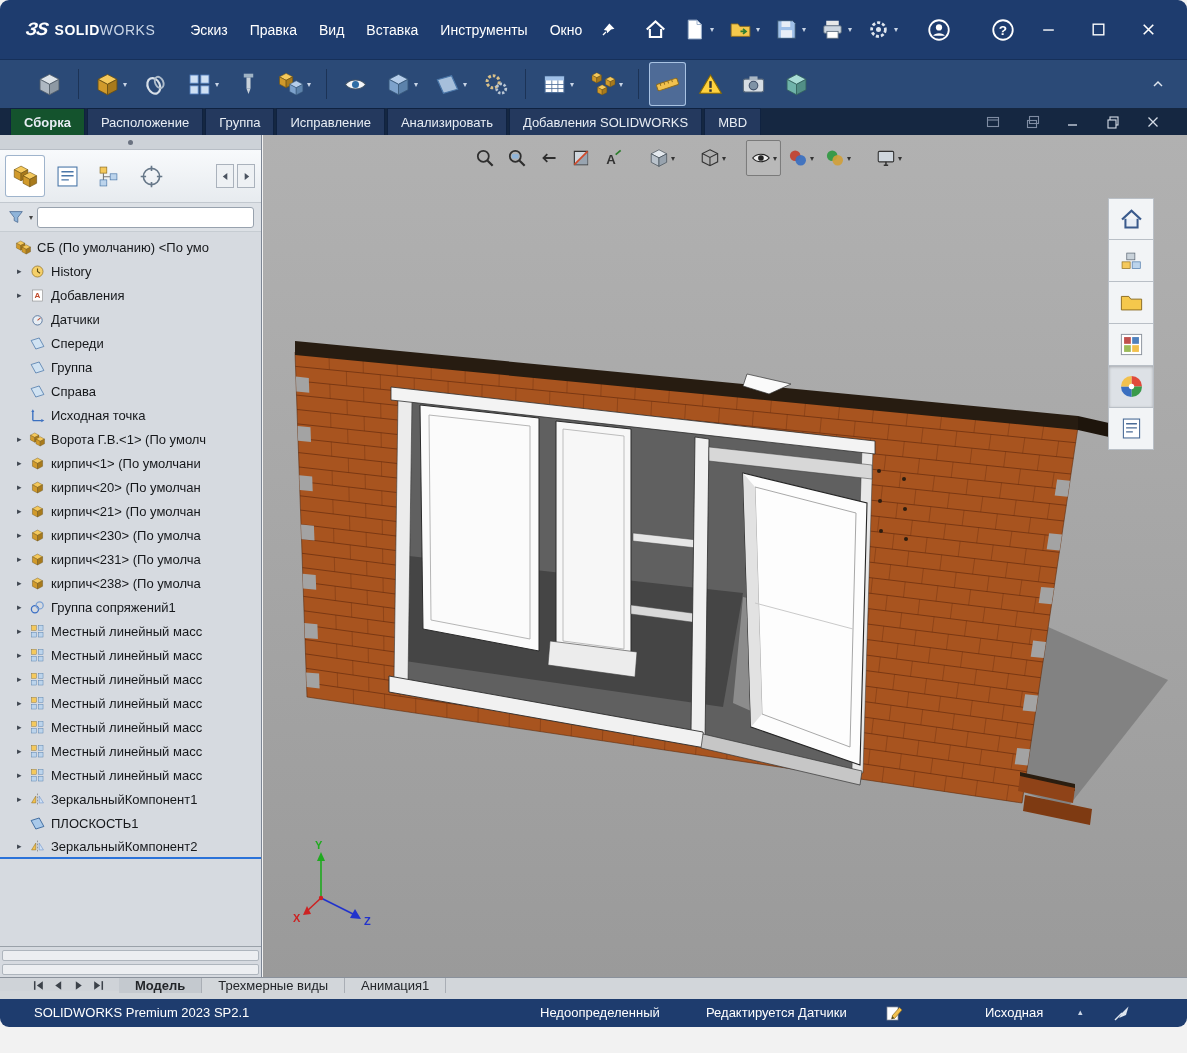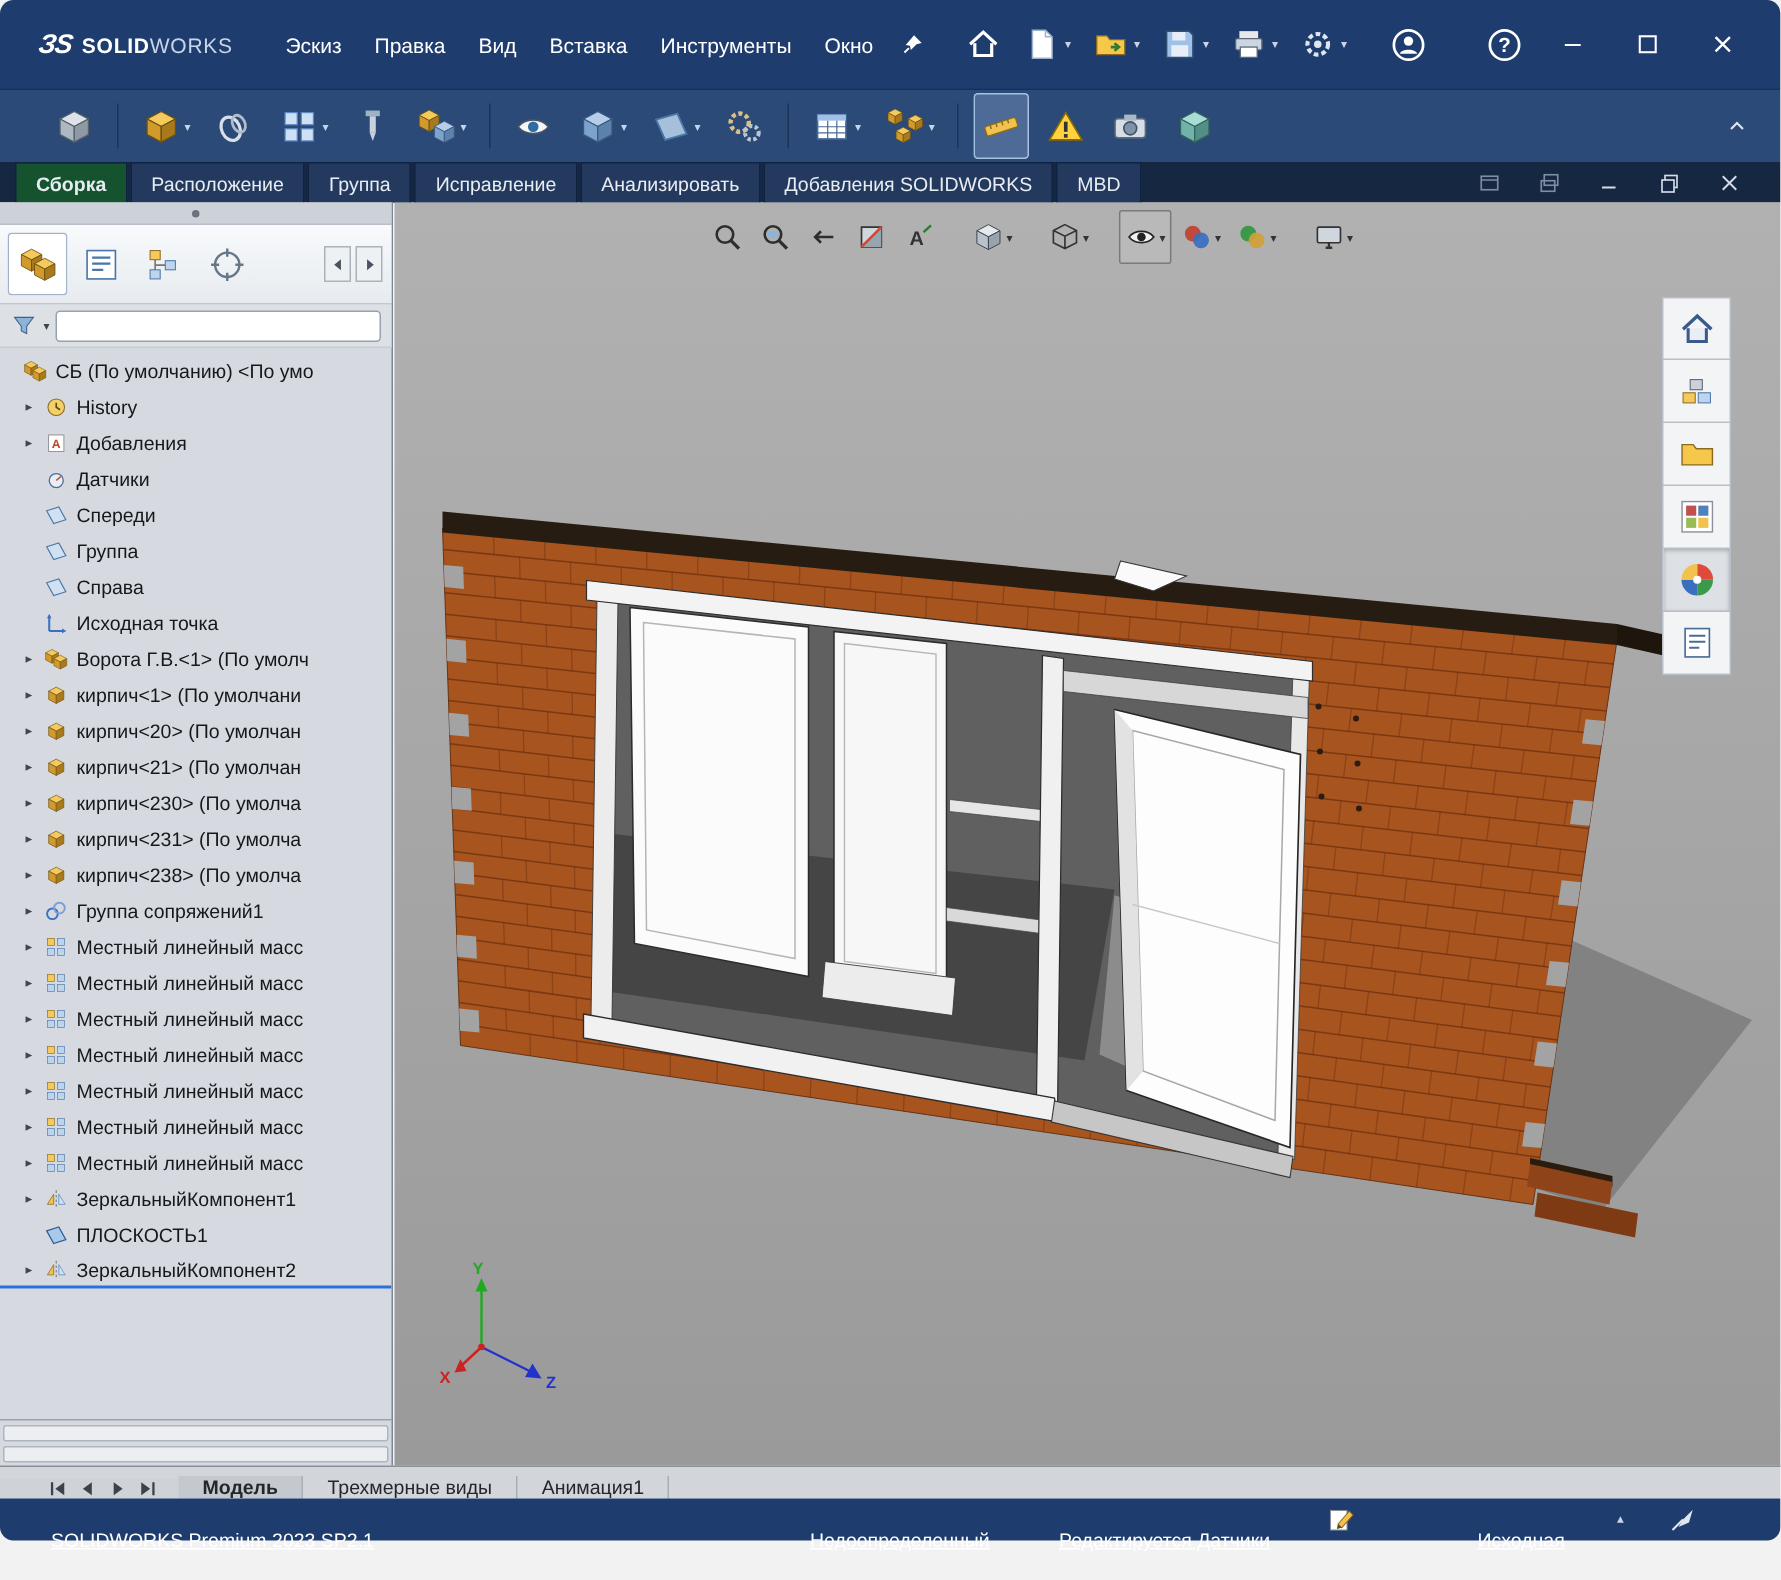--- a/index.html
+++ b/index.html
@@ -91,33 +91,33 @@
   .hbtn.active{background:#b9b9b9;border:1px solid #7a7a7a;}
   .hsep{width:12px;}
   .taskpane{position:absolute;top:63px;right:33px;display:flex;flex-direction:column;}
   .tpbtn{width:46px;height:42px;background:#f2f4f6;border:1px solid #b9bfc6;border-top:none;
     display:flex;align-items:center;justify-content:center;box-sizing:border-box;}
   .tpbtn:first-child{border-top:1px solid #b9bfc6;}
   .tpbtn.active{background:#dde1e6;box-shadow:inset 0 1px 3px rgba(0,0,0,.25);}
   .tpbtn svg{width:27px;height:27px;}
 
   
-  .bottomtabs{position:absolute;left:0;right:0;bottom:54px;height:21px;display:flex;align-items:flex-end;
+  .bottomtabs{position:absolute;left:0;right:0;bottom:54px;height:21px;display:flex;align-items:flex-start;
     background:#d2d6da;border-top:1px solid #8a919b;}
   .tabnav{display:flex;align-items:center;gap:7px;padding:0 14px 0 32px;background:#cfd3d8;}
   .tabnav .navb{width:13px;height:13px;}
   .tabnav svg{width:100%;height:100%;}
   .btab{display:flex;align-items:center;padding:0 16px;font-size:13px;color:#23262a;border-right:1px solid #a9aeb5;white-space:nowrap;}
   .btab.active{font-weight:bold;background:#c4c9cf;}
   .bfill{flex:1;background:linear-gradient(90deg,#8d99a6,#5f6d7d 30%,#5a6878);}
 
   
   .statusbar{position:absolute;left:0;right:0;bottom:26px;height:28px;background:#1e3c6e;color:#fff;
     font-size:13px;border-radius:0 0 9px 9px;}
-  .sb-abs{position:absolute;top:20px;white-space:nowrap;text-decoration:underline;}
+  .sb-abs{position:absolute;top:6px;white-space:nowrap;}
   .sb-icon{position:absolute;width:20px;height:20px;top:4px;}
   .sb-icon svg{width:100%;height:100%;}
   .sb-caret{position:absolute;left:1078px;top:8px;font-size:9px;color:#c9d5e6;}
 </style>
 </head>
 <body>
 
 <div class="app">
 
   <div class="titlebar">

